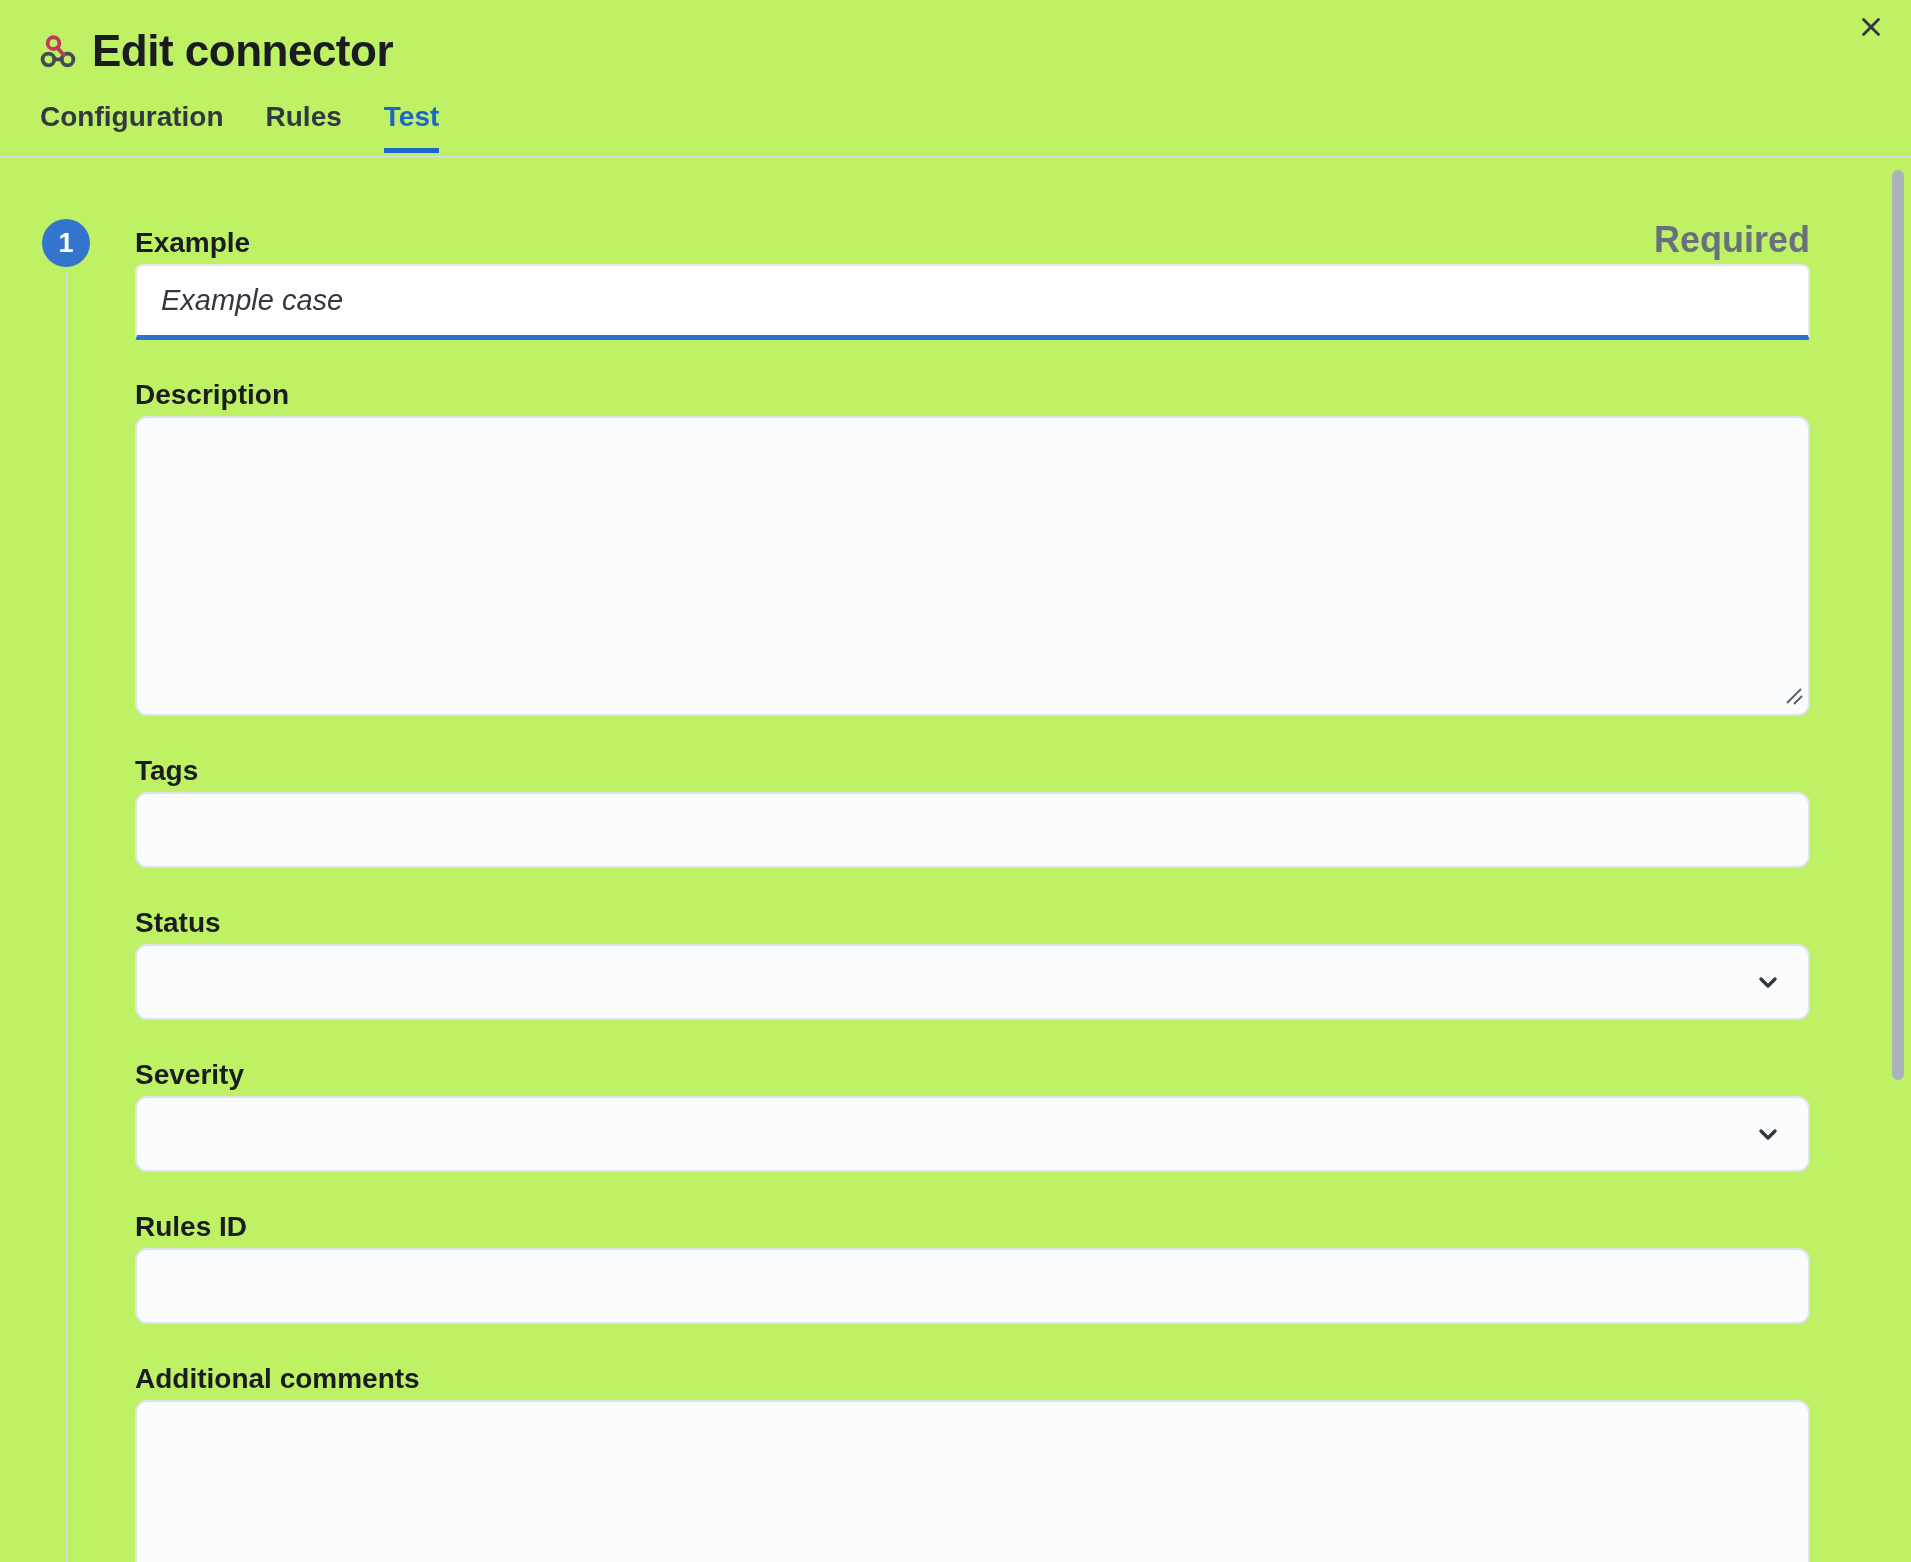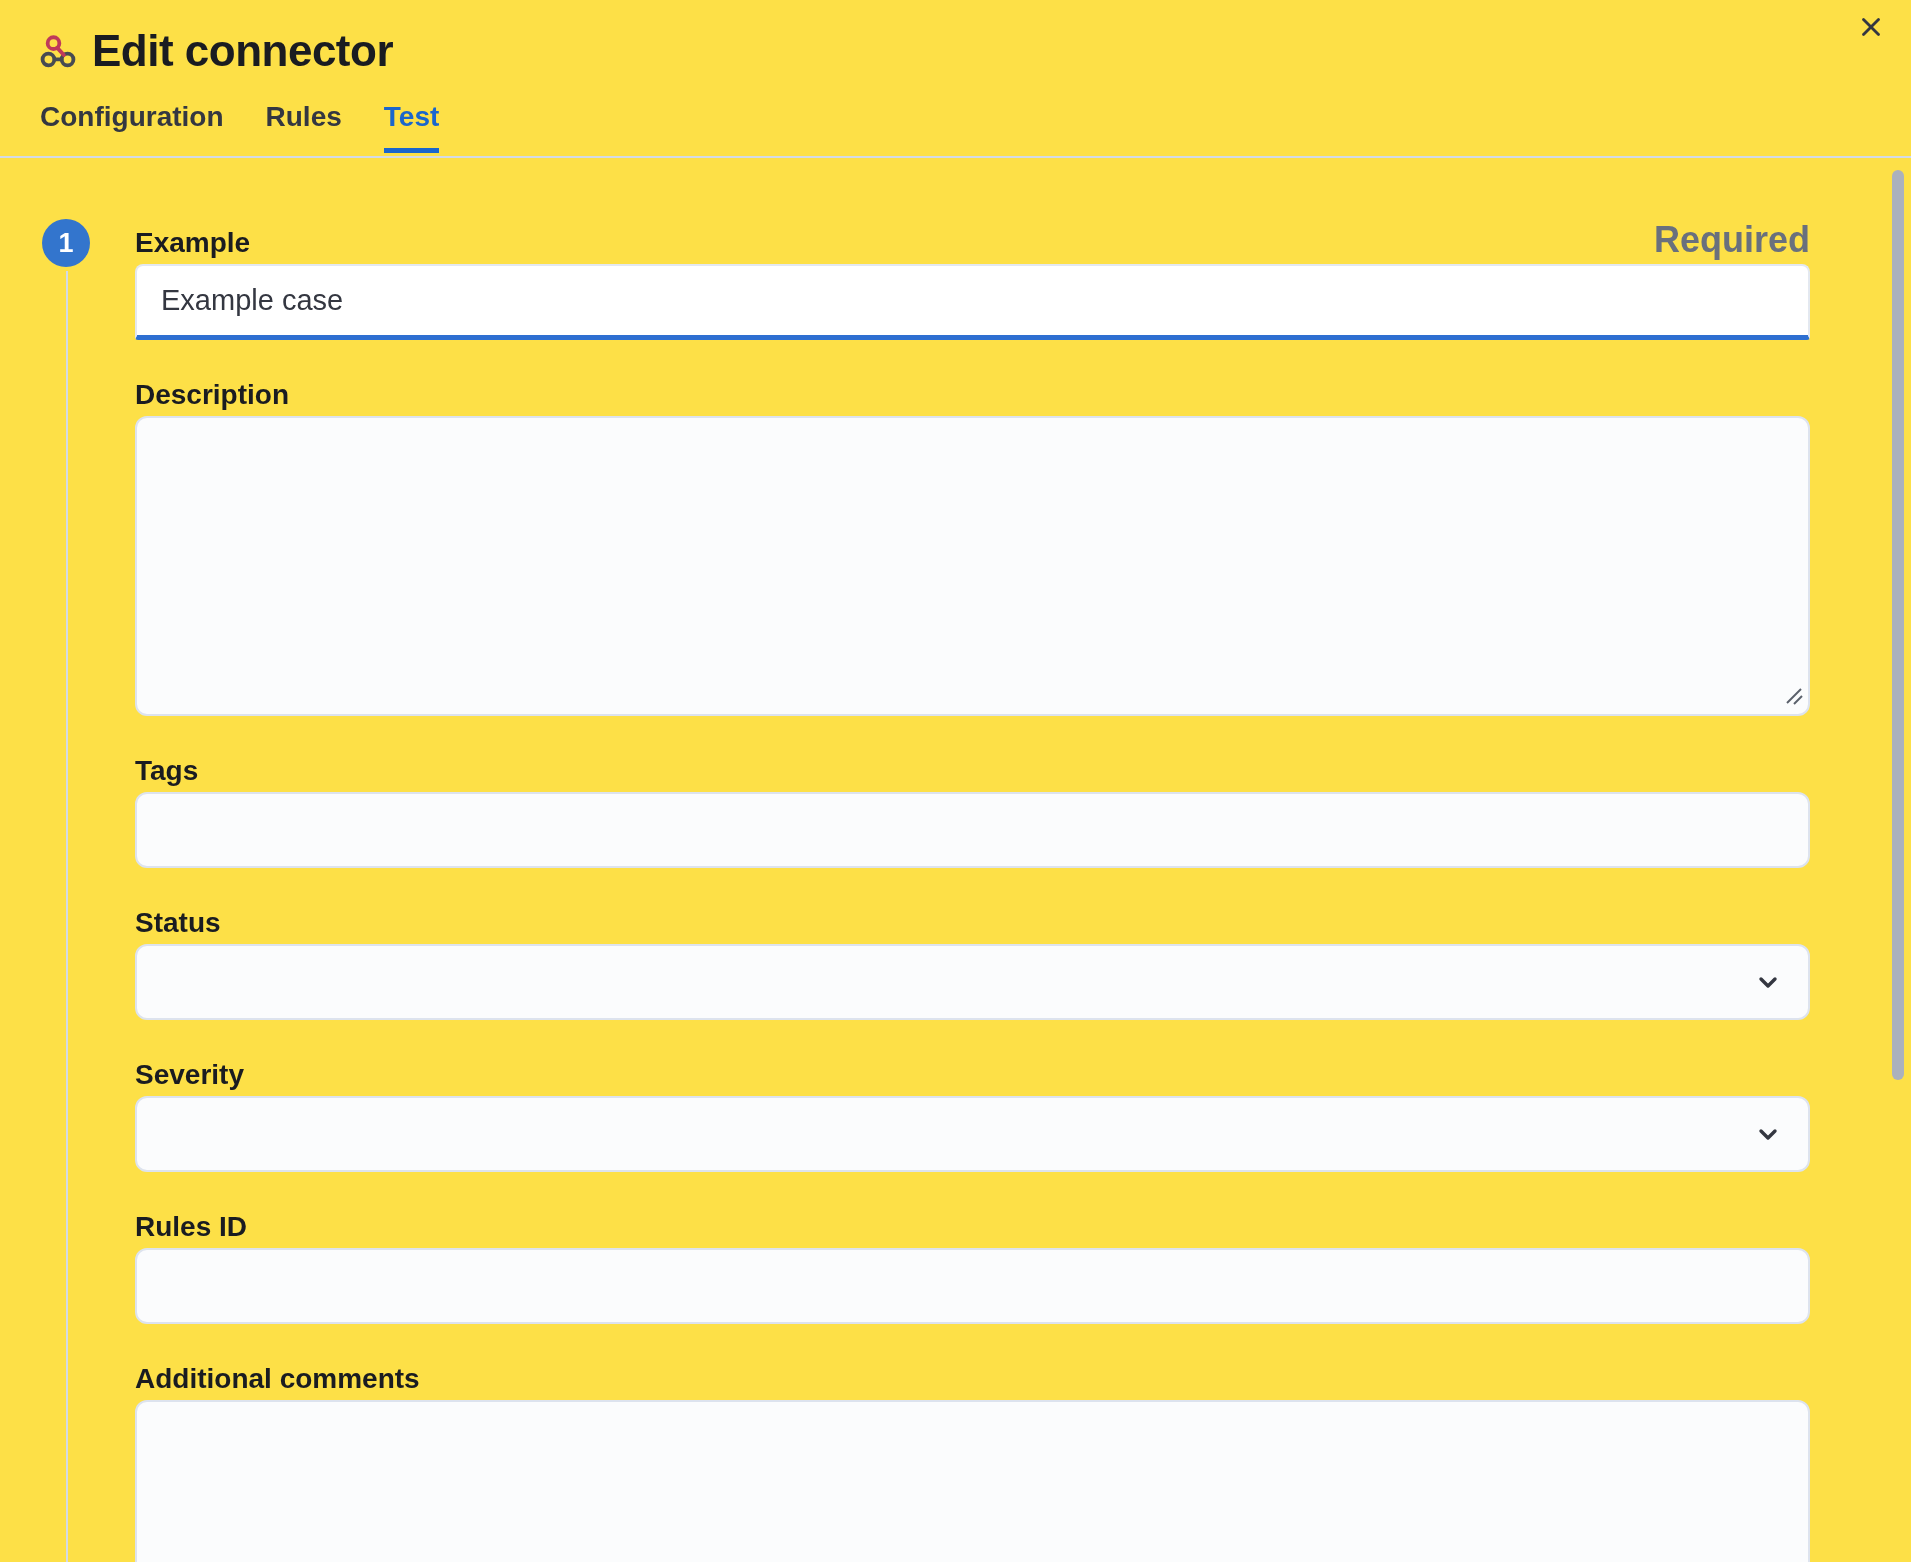--- a/index.html
+++ b/index.html
@@ -4,21 +4,21 @@
 <style>
   * { margin: 0; padding: 0; box-sizing: border-box; }
   html, body { background: #fff; }
   body {
     width: 1911px; height: 1562px;
     font-family: "Liberation Sans", "DejaVu Sans", sans-serif;
     color: #1a1c21;
     overflow: hidden;
     position: relative;
   }
-  .flyout { width: 1911px; height: 1562px; position: relative; overflow: hidden; background: #fde047; }
+  .flyout { width: 1911px; height: 1562px; position: relative; overflow: hidden; background: #bef264; }
 
   
   .flyout-header { padding: 28px 0 0 40px; }
   .title-row { display: flex; align-items: center; gap: 16px; height: 46px; }
   .title-row h1 { font-size: 44px; font-weight: 700; letter-spacing: -0.5px; color: #1a1c21; }
   .connector-icon svg { display: block; }
 
   .tabs {
     margin-top: 26px;
     display: flex; gap: 42px;
@@ -70,20 +70,21 @@
   .control { margin-top: 4px; width: 100%; }
 
   input.text-input, textarea.text-area, .select-box {
     width: 100%;
     background: #fbfcfd;
     border: 2px solid #dde3ee;
     border-radius: 12px;
     font-family: "Liberation Sans", "DejaVu Sans", sans-serif;
     font-size: 29px; color: #343741;
     outline: none;
+    font-style: italic;
   }
   input.text-input { height: 76px; padding: 0 24px; }
   input.text-input.focused {
     background: #fff;
     border: 2px solid #e3e8f0;
     border-bottom: 5px solid #2e6fd1;
     border-radius: 8px 8px 3px 3px;
   }
   textarea.text-area { padding: 18px 24px; resize: none; display: block; }
   .textarea-wrap { position: relative; }

